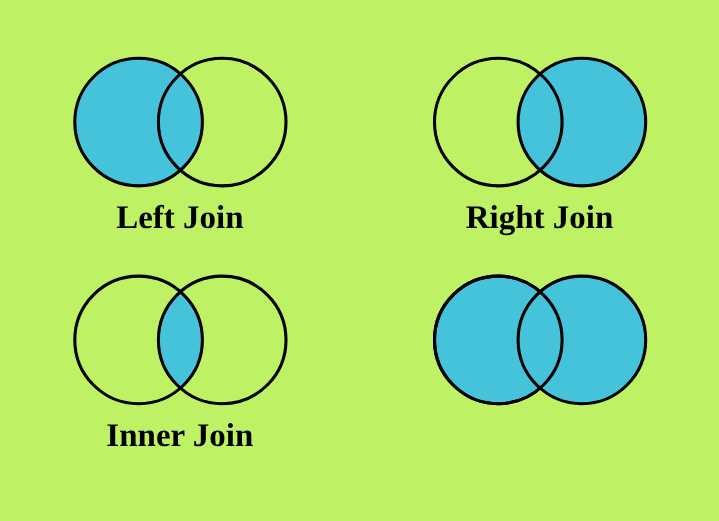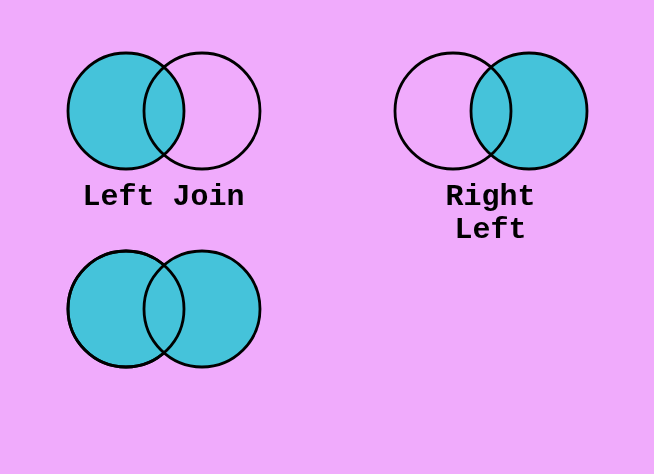--- a/index.html
+++ b/index.html
@@ -4,23 +4,23 @@
 <style>
   html, body {
     margin: 0;
     padding: 0;
     background: #ffffff;
   }
   .page {
     position: relative;
     width: 654px;
     height: 474px;
-    background: #f0abfc;
+    background: #bef264;
     overflow: hidden;
-    font-family: Liberation Mono, monospace;
+    font-family: Liberation Serif, serif;
   }
   .grid {
     display: grid;
     grid-template-columns: 327px 327px;
     grid-template-rows: 198px 226px;
     padding-top: 49px;
   }
   .cell {
     margin: 0;
     display: flex;
@@ -61,21 +61,36 @@
         </div>
     <figcaption class="label">Left Join</figcaption>
   </figure>
       <figure class="cell">
     <div class="venn-wrap">
           <svg viewBox="0 0 200 124">
             <circle cx="138" cy="62" r="58" fill="#45c3da" stroke="#000000" stroke-width="2.8"></circle>
             <circle cx="62" cy="62" r="58" fill="none" stroke="#000000" stroke-width="2.8"></circle>
           </svg>
         </div>
-    <figcaption class="label">Right Left</figcaption>
+    <figcaption class="label">Right Join</figcaption>
+  </figure>
+      <figure class="cell">
+    <div class="venn-wrap">
+          <svg viewBox="0 0 200 124">
+            <defs>
+              <clipPath id="clip-inner-join">
+                <circle cx="138" cy="62" r="58" fill="none" stroke="none" stroke-width="0"></circle>
+              </clipPath>
+            </defs>
+            <circle cx="62" cy="62" r="58" fill="#45c3da" stroke="none" stroke-width="0" clip-path="url(#clip-inner-join)"></circle>
+            <circle cx="62" cy="62" r="58" fill="none" stroke="#000000" stroke-width="2.8"></circle>
+            <circle cx="138" cy="62" r="58" fill="none" stroke="#000000" stroke-width="2.8"></circle>
+          </svg>
+        </div>
+    <figcaption class="label">Inner Join</figcaption>
   </figure>
       <figure class="cell">
     <div class="venn-wrap">
           <svg viewBox="0 0 200 124">
             <circle cx="62" cy="62" r="58" fill="#45c3da" stroke="#000000" stroke-width="2.8"></circle>
             <circle cx="138" cy="62" r="58" fill="#45c3da" stroke="#000000" stroke-width="2.8"></circle>
             <circle cx="62" cy="62" r="58" fill="none" stroke="#000000" stroke-width="2.8"></circle>
           </svg>
         </div>
   </figure>

